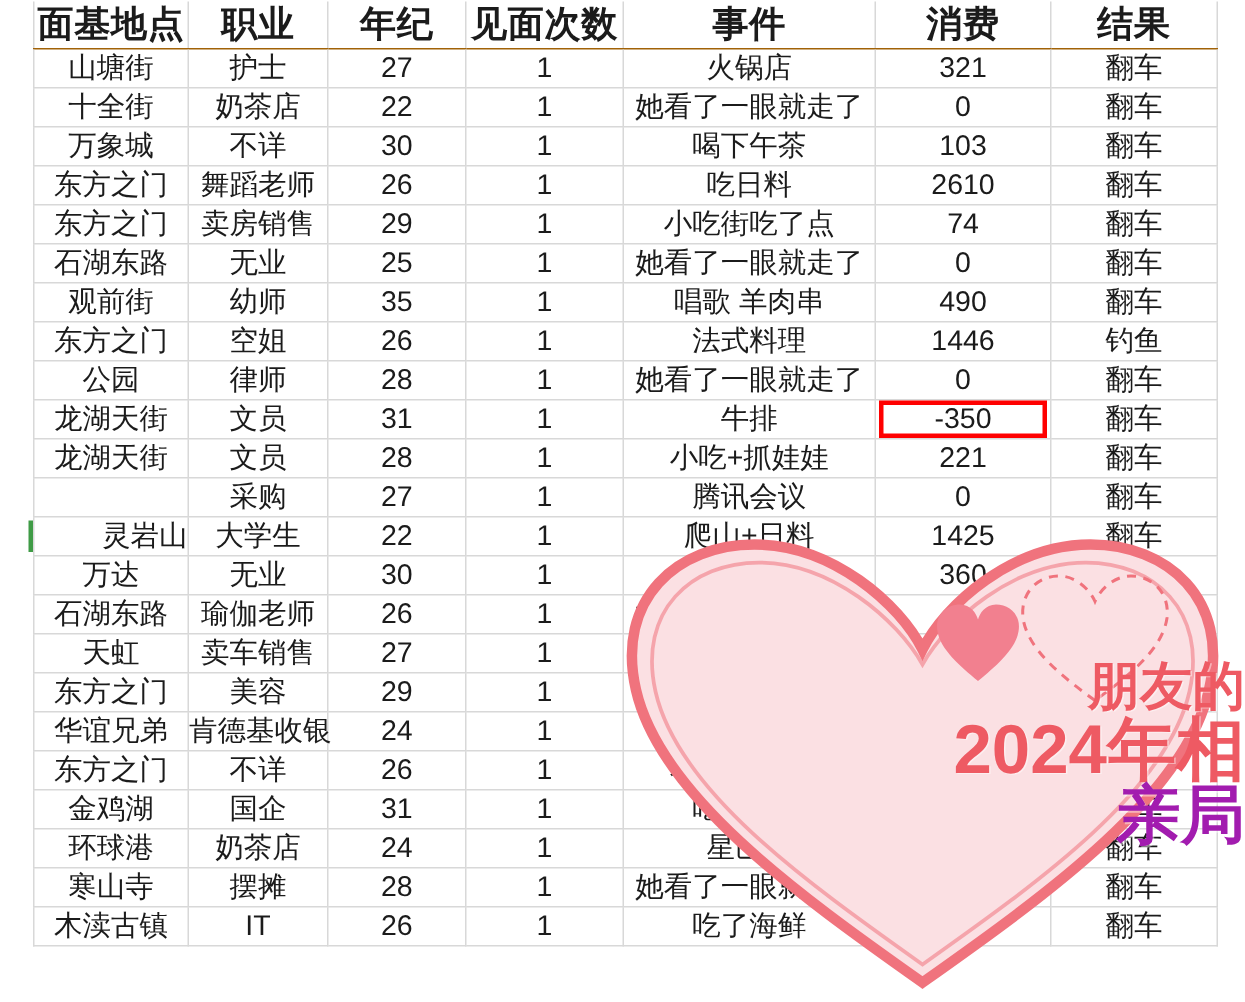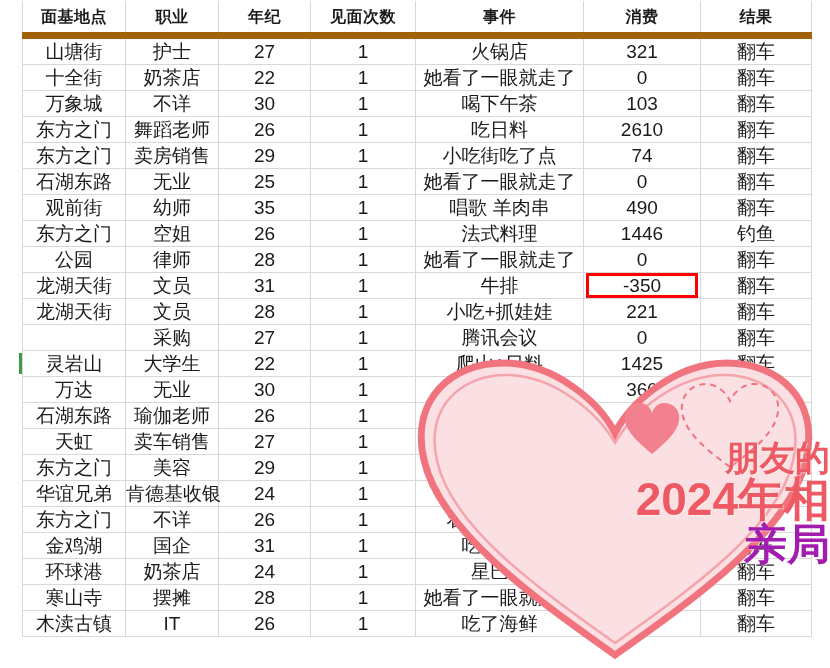--- a/index.html
+++ b/index.html
@@ -51,25 +51,25 @@
     font-size: 19px;
     color: #1b1b1b;
     white-space: nowrap;
     overflow: visible;
     font-weight: normal;
     background: transparent;
   }
 
   table.sheet thead th {
     font-weight: bold;
-    font-size: 16px;
+    font-size: 24px;
     height: 31px;
     line-height: 31px;
     border-top: none;
-    border-bottom: 7px solid #a16207;
+    border-bottom: 1px solid #a16207;
     letter-spacing: 0.5px;
   }
 
   
   col.c-place  { width: 103px; }
   col.c-job    { width: 93px;  }
   col.c-age    { width: 92px;  }
   col.c-times  { width: 105px; }
   col.c-event  { width: 168px; }
   col.c-spend  { width: 117px; }
@@ -89,20 +89,21 @@
     top: 0px;
     bottom: 0px;
     border: 3px solid #ff0000;
     box-sizing: border-box;
     pointer-events: none;
   }
 
   
   tr.marked > td:first-child {
     position: relative;
+    text-align: right;
   }
   tr.marked > td:first-child::before {
     content: "";
     position: absolute;
     left: -4px;
     top: 2px;
     width: 3px;
     height: 21px;
     background: #3f9b46;
   }

